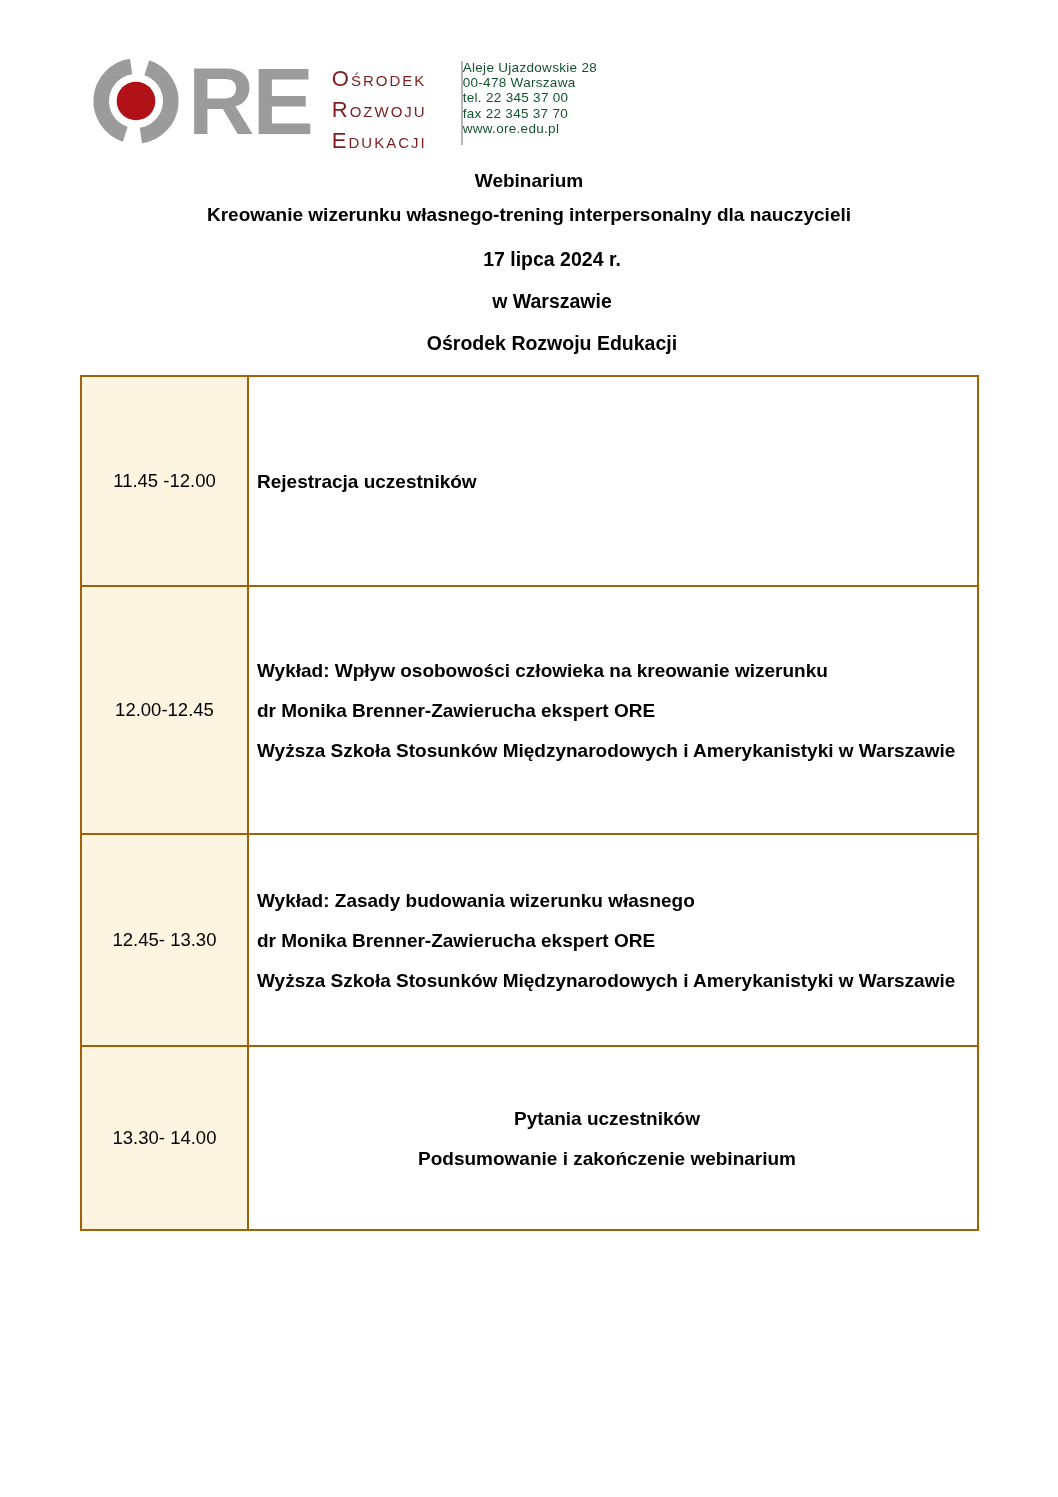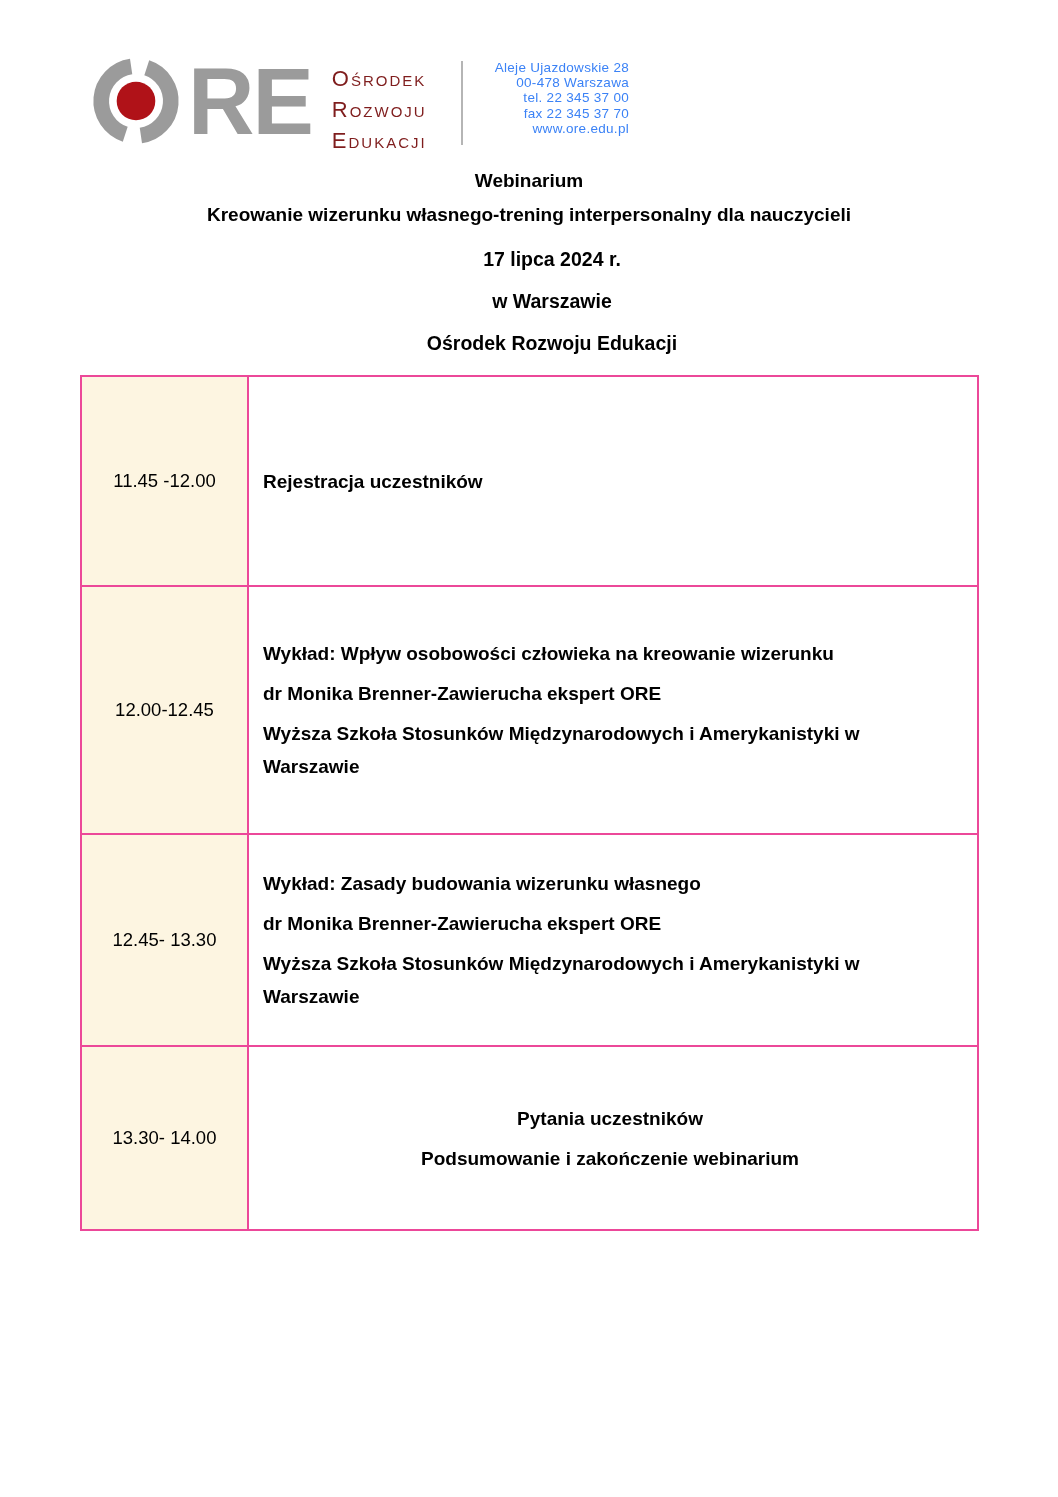--- a/index.html
+++ b/index.html
@@ -43,27 +43,25 @@
     color: #7f1d1d;
     letter-spacing: 2px;
   }
   .vert-divider {
     width: 2px;
     background: #b5b5b5;
     height: 84px;
     margin: 6px 0 0 34px;
   }
   .address {
-    margin-left: 32px;
     margin-top: 5px;
     font-size: 13.5px;
     line-height: 15.2px;
-    color: #3b82f6;
+    color: #14532d;
     letter-spacing: 0.3px;
-    text-align: right;
   }
 
   
   .title-block {
     margin-top: 13px;
     text-align: center;
     font-weight: bold;
     font-size: 19px;
     line-height: 34px;
   }
@@ -76,34 +74,34 @@
   .date-block p { margin: 0 0 22px 0; line-height: 20px; padding-left: 46px; }
 
   
   table.agenda {
     border-collapse: collapse;
     margin: 17px 0 0 80px;
     width: 899px;
     table-layout: fixed;
   }
   table.agenda td {
-    border: 2px solid #ec4899;
+    border: 2px solid #a16207;
     vertical-align: middle;
   }
   td.time-cell {
     width: 167px;
     background: #fdf5e1;
     text-align: center;
     font-size: 18.5px;
     font-weight: normal;
   }
   td.topic-cell {
     font-size: 19px;
     font-weight: bold;
-    padding: 8px 20px 8px 14px;
+    padding: 8px 20px 8px 8px;
   }
   td.topic-cell p { margin: 7px 0; line-height: 33px; }
   tr.agenda-row-0 { height: 210px; }
   tr.agenda-row-1 { height: 248px; }
   tr.agenda-row-2 { height: 212px; }
   tr.agenda-row-3 { height: 184px; }
 </style>
 </head>
 <body>
 

